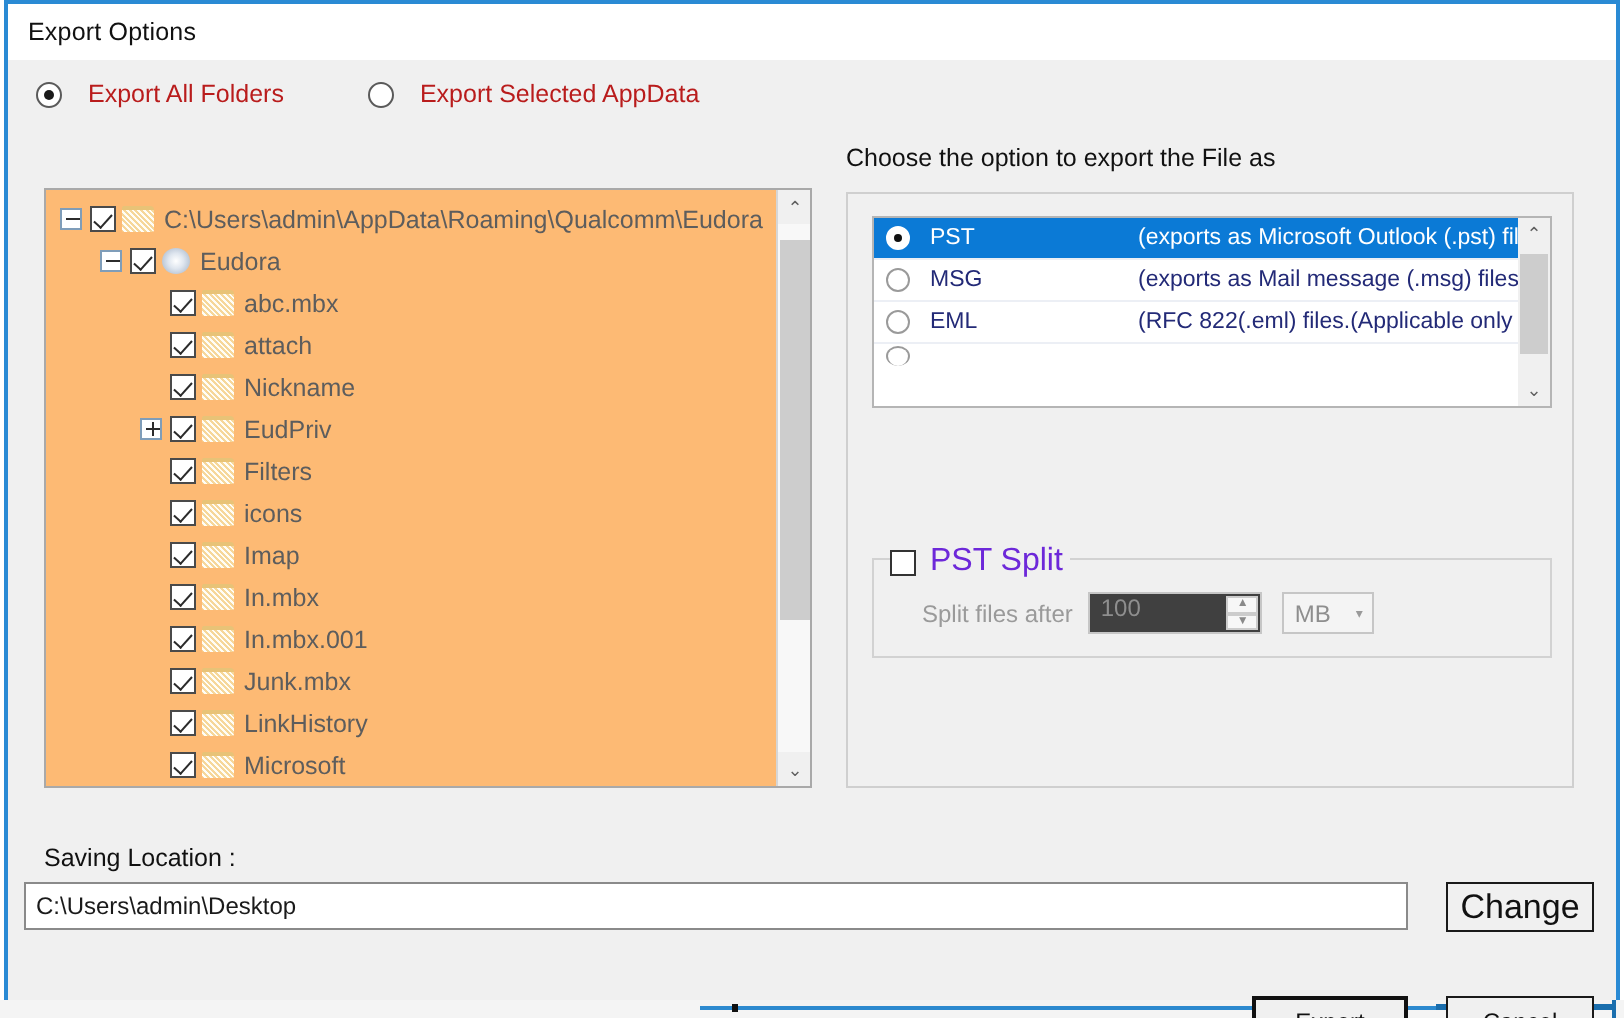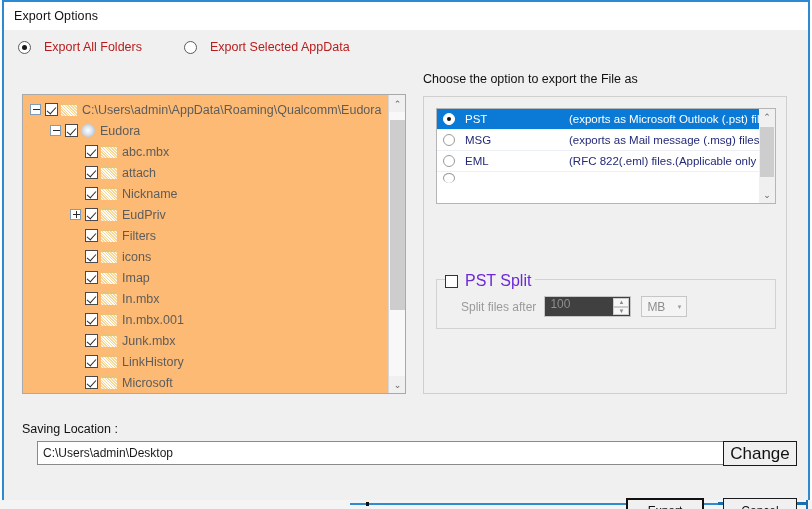--- a/index.html
+++ b/index.html
@@ -200,21 +200,21 @@
     border: 1px solid #c6c6c6; background: #f4f4f4;
     display: flex; align-items: center; justify-content: space-between;
     padding: 0 5px;
   }
   .combobox .val { font-size: 12px; color: #8e8e8e; }
   .combobox .car { font-size: 7px; color: #9a9a9a; }
 
   
   #save-label { position: absolute; left: 18px; top: 392px; font-size: 12.5px; color: #111; }
   #save-input {
-    position: absolute; left: 33px; top: 411px;
+    position: absolute; left: 8px; top: 411px;
     width: 692px; height: 24px;
     background: #ffffff; border: 1px solid #8a8a8a;
     display: flex; align-items: center; padding-left: 5px;
     font-size: 12px; color: #1a1a1a;
   }
   #change-btn {
     position: absolute; left: 719px; top: 411px;
     width: 74px; height: 25px;
     background: #f0f0f0; border: 1px solid #1a1a1a;
     display: flex; align-items: center; justify-content: center;

